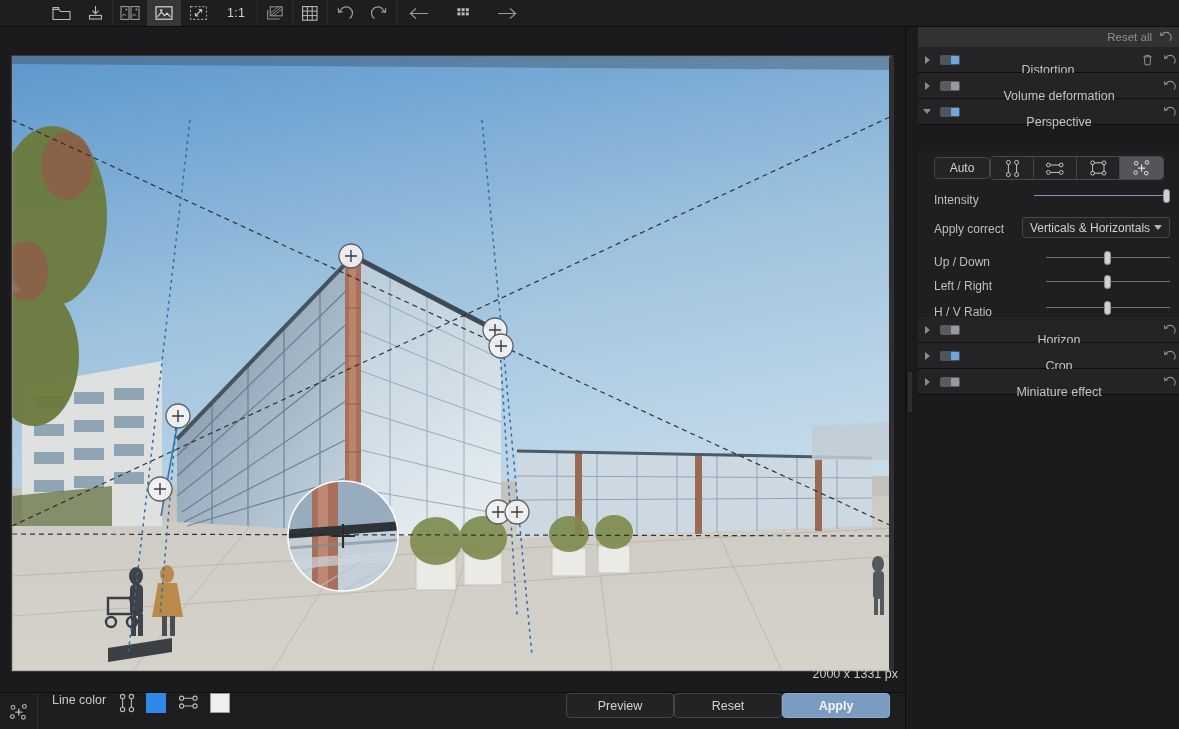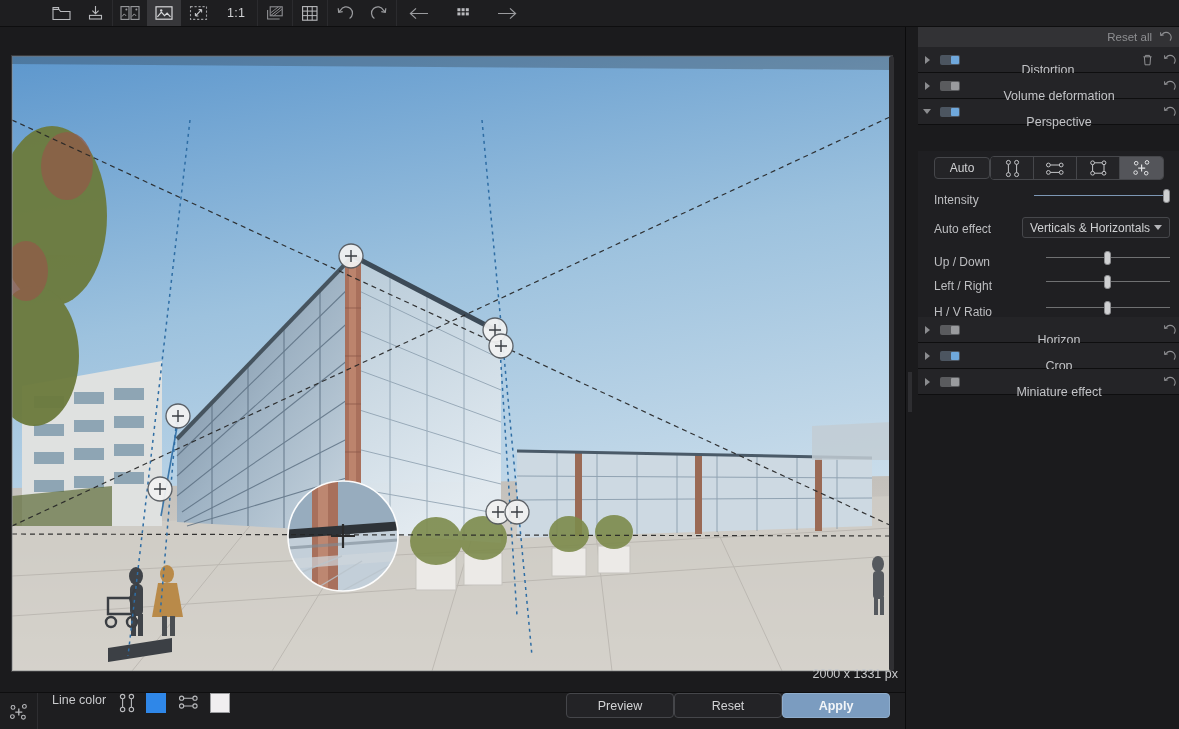--- a/index.html
+++ b/index.html
@@ -669,21 +669,21 @@
         </div>
       </div>
 
       <div class="ctl-label" style="left:16px;top:42px">Intensity</div>
       <div class="slider" style="left:116px;top:38px;width:136px">
         <div class="track"></div>
         <div class="fill" style="width:100%"></div>
         <div class="knob" style="left:129px"></div>
       </div>
 
-      <div class="ctl-label" style="left:16px;top:71px">Auto effect</div>
+      <div class="ctl-label" style="left:16px;top:71px">Apply correct</div>
       <div id="sel-autocorrect">
         <span>Verticals &amp; Horizontals</span>
         <div class="chev"></div>
       </div>
 
       <div class="ctl-label" style="left:16px;top:104px">Up / Down</div>
       <div class="slider" style="left:128px;top:100px;width:124px">
         <div class="track"></div>
           <div class="knob" style="left:58px"></div>
       </div>

